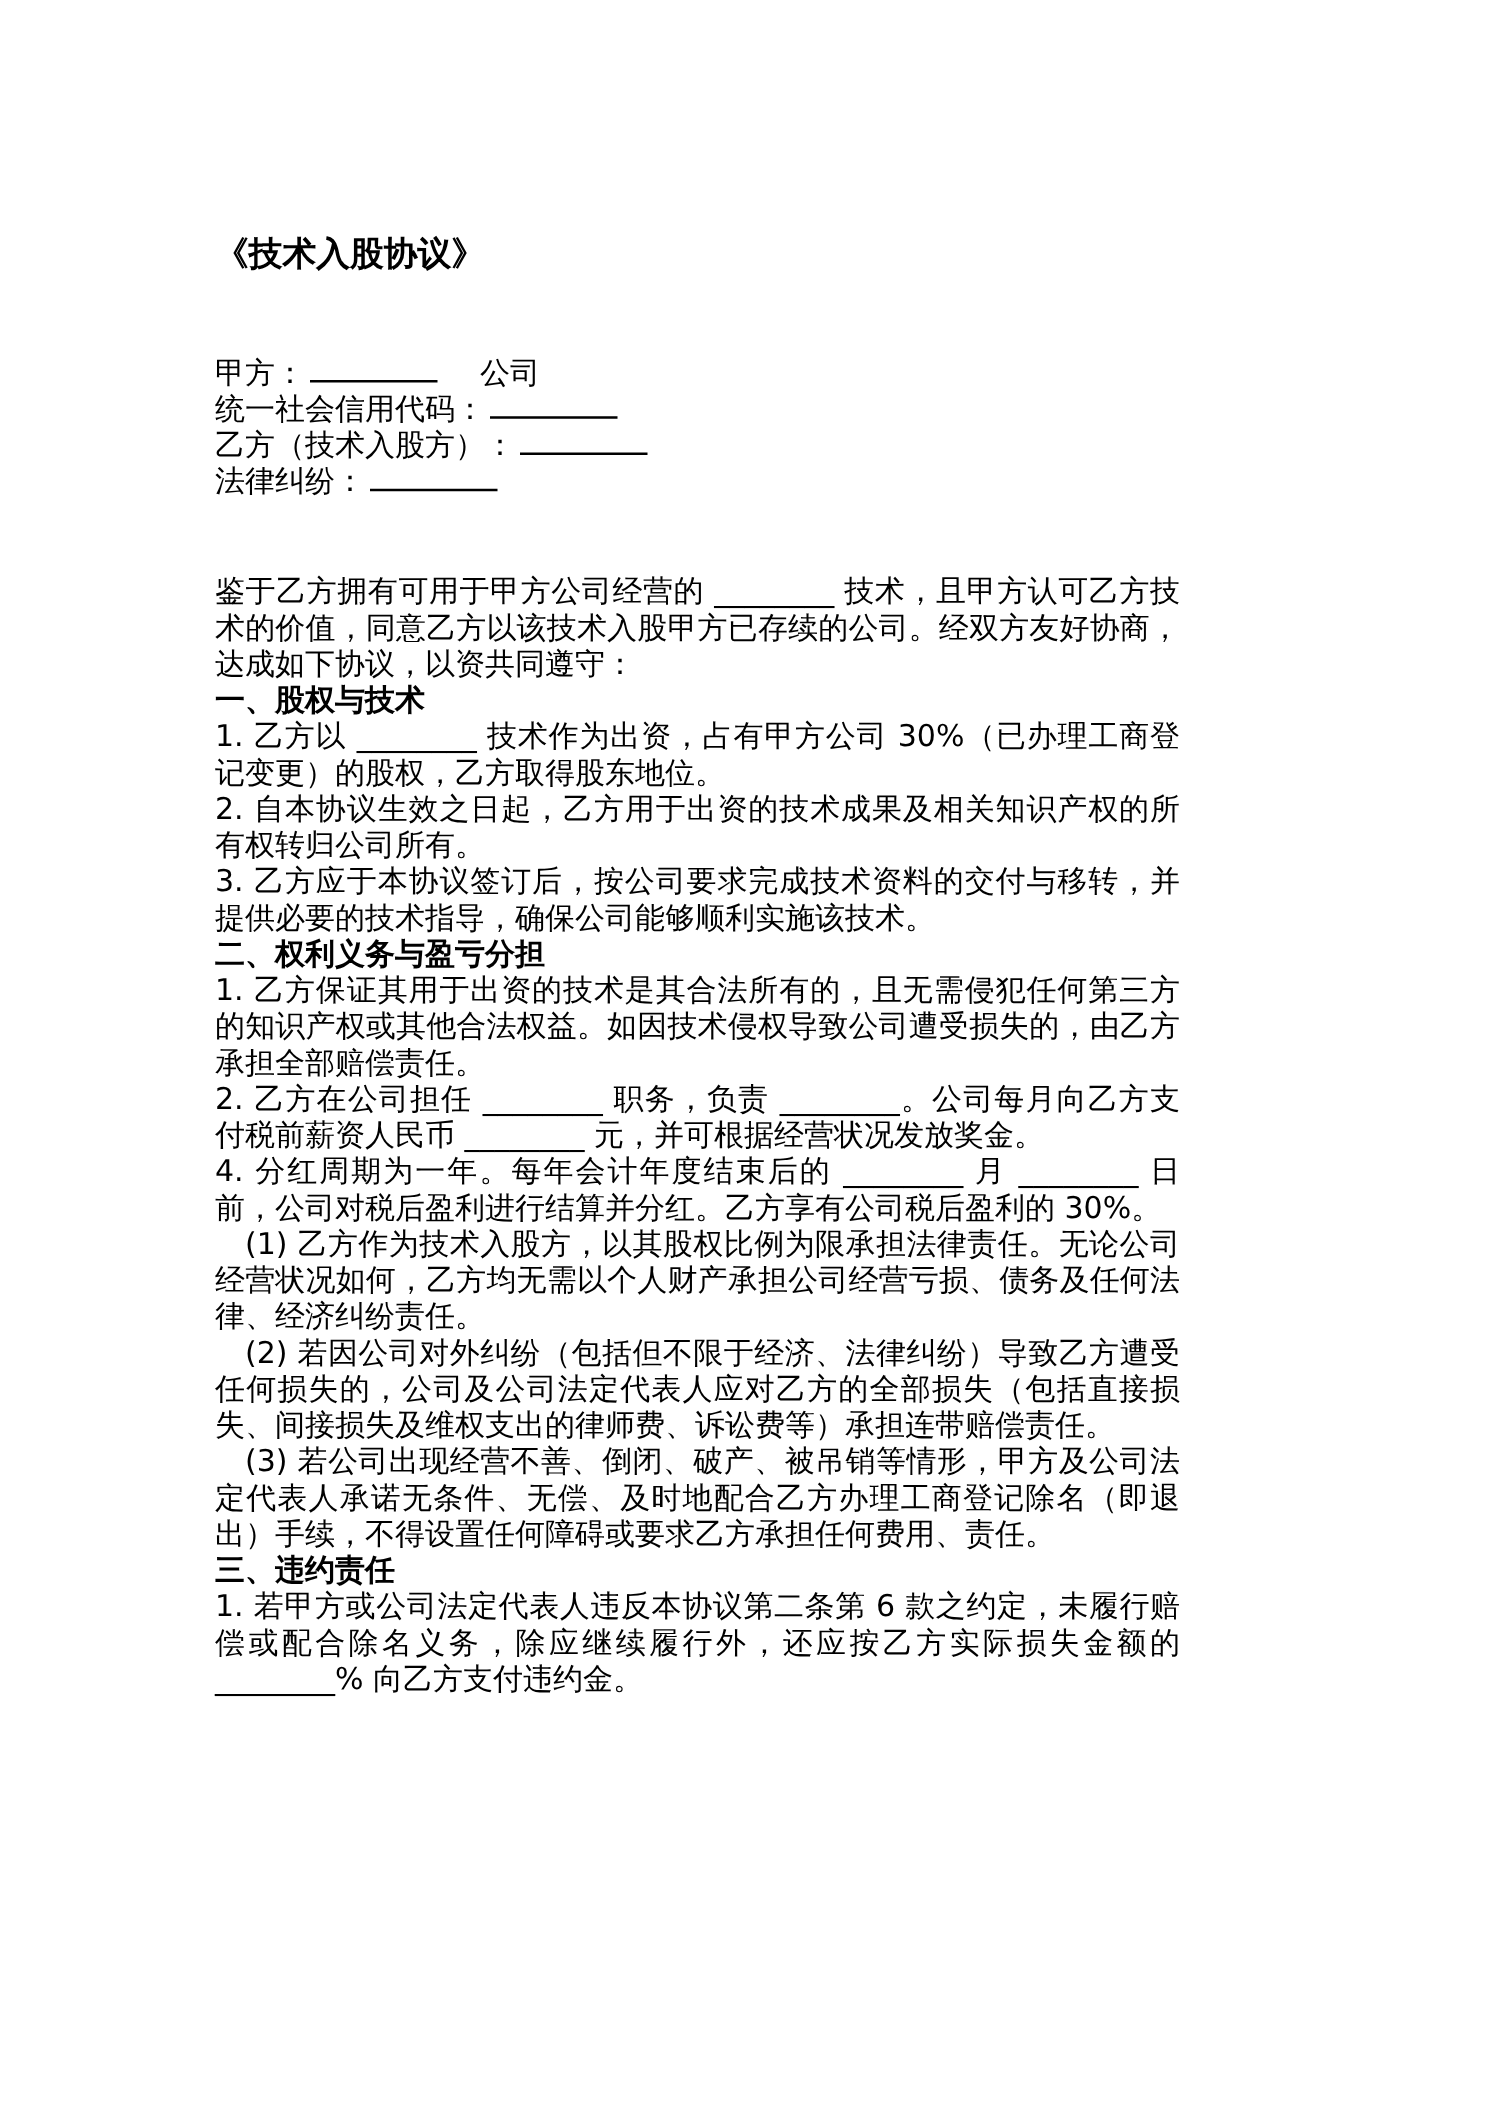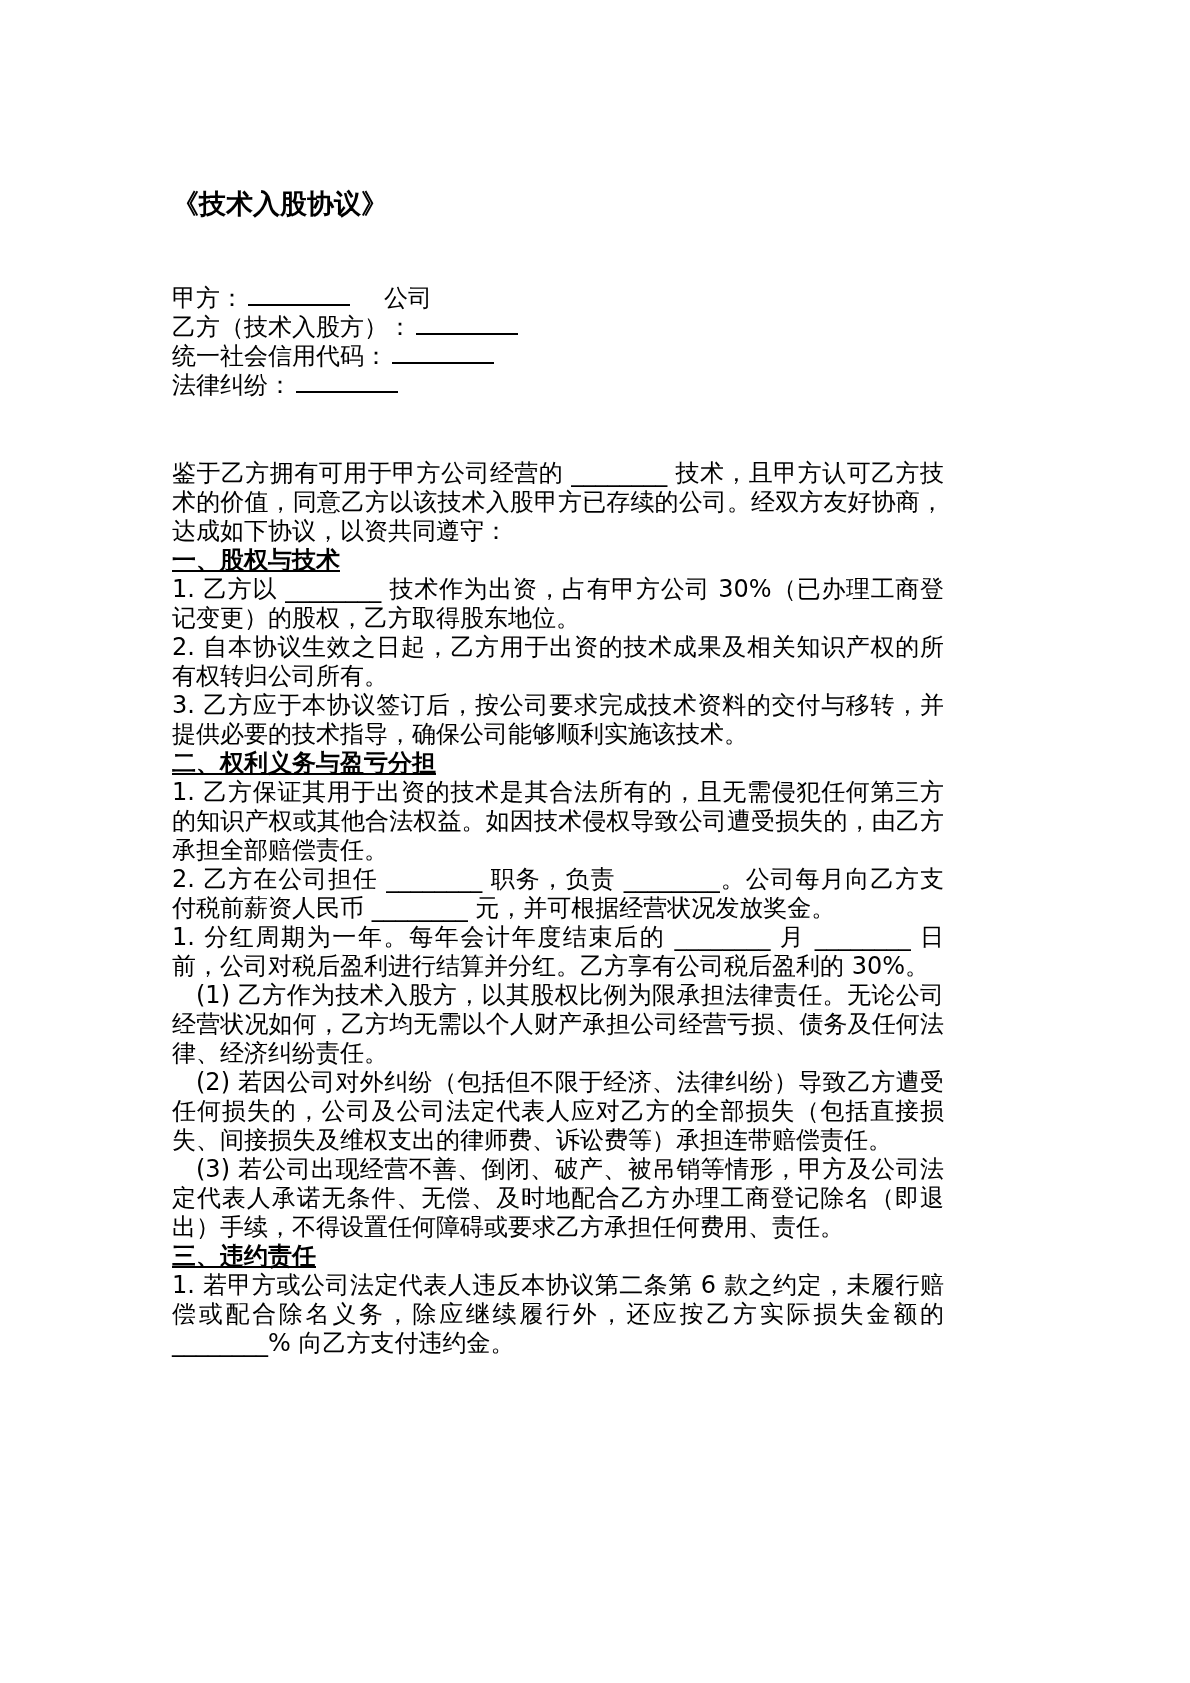--- a/index.html
+++ b/index.html
@@ -6,53 +6,53 @@
   body { width: 1190px; height: 1683px; position: relative; overflow: hidden;
          font-family: "DejaVu Sans", "Liberation Sans", sans-serif; color: #000; }
   .page { position: absolute; left: 172px; top: 0; width: 772px; }
   .title { position: absolute; left: 0; width: 772px; top: 186px; text-align: left;
            font-size: 27px; font-weight: bold; letter-spacing: 0px; line-height: 36px; }
   .header { position: absolute; left: 0; top: 284px; font-weight: normal; font-size: 24px; line-height: 29px; }
   .header .row { white-space: nowrap; height: 29px; }
   .blank { display: inline-block; width: 102px; border-bottom: 2px solid #000; height: 20px; vertical-align: baseline; margin: 0 4px; }
   .body { position: absolute; left: 0; top: 446px; width: 772px; font-size: 24px; line-height: 29px; margin-top: 13px; }
   .body p { margin: 0; text-align: justify; }
-  .body .h { font-weight: bold; text-decoration: underline; }
+  .body .h { font-weight: bold; }
   .body .sub { text-indent: 24px; }
 </style>
 </head>
 <body>
 
 <div class="page">
   <div class="title">《技术入股协议》</div>
 
   <div class="header">
     <div class="row">
       <span>甲方：</span><span class="blank"></span><span style="margin-left:30px">公司</span>
     </div>
     <div class="row">
-      <span>乙方（技术入股方）：</span><span class="blank"></span>
+      <span>统一社会信用代码：</span><span class="blank"></span>
     </div>
     <div class="row">
-      <span>统一社会信用代码：</span><span class="blank"></span>
+      <span>乙方（技术入股方）：</span><span class="blank"></span>
     </div>
     <div class="row">
       <span>法律纠纷：</span><span class="blank"></span>
     </div>
   </div>
 
   <div class="body">
     <p>鉴于乙方拥有可用于甲方公司经营的 ________ 技术，且甲方认可乙方技术的价值，同意乙方以该技术入股甲方已存续的公司。经双方友好协商，达成如下协议，以资共同遵守：</p>
     <p class="h">一、股权与技术</p>
     <p>1. 乙方以 ________ 技术作为出资，占有甲方公司 30%（已办理工商登记变更）的股权，乙方取得股东地位。</p>
     <p>2. 自本协议生效之日起，乙方用于出资的技术成果及相关知识产权的所有权转归公司所有。</p>
     <p>3. 乙方应于本协议签订后，按公司要求完成技术资料的交付与移转，并提供必要的技术指导，确保公司能够顺利实施该技术。</p>
     <p class="h">二、权利义务与盈亏分担</p>
     <p>1. 乙方保证其用于出资的技术是其合法所有的，且无需侵犯任何第三方的知识产权或其他合法权益。如因技术侵权导致公司遭受损失的，由乙方承担全部赔偿责任。</p>
     <p>2. 乙方在公司担任 ________ 职务，负责 ________。公司每月向乙方支付税前薪资人民币 ________ 元，并可根据经营状况发放奖金。</p>
-    <p>1. 分红周期为一年。每年会计年度结束后的 ________ 月 ________ 日前，公司对税后盈利进行结算并分红。乙方享有公司税后盈利的 30%。</p>
+    <p>4. 分红周期为一年。每年会计年度结束后的 ________ 月 ________ 日前，公司对税后盈利进行结算并分红。乙方享有公司税后盈利的 30%。</p>
     <p class="sub">(1) 乙方作为技术入股方，以其股权比例为限承担法律责任。无论公司经营状况如何，乙方均无需以个人财产承担公司经营亏损、债务及任何法律、经济纠纷责任。</p>
     <p class="sub">(2) 若因公司对外纠纷（包括但不限于经济、法律纠纷）导致乙方遭受任何损失的，公司及公司法定代表人应对乙方的全部损失（包括直接损失、间接损失及维权支出的律师费、诉讼费等）承担连带赔偿责任。</p>
     <p class="sub">(3) 若公司出现经营不善、倒闭、破产、被吊销等情形，甲方及公司法定代表人承诺无条件、无偿、及时地配合乙方办理工商登记除名（即退出）手续，不得设置任何障碍或要求乙方承担任何费用、责任。</p>
     <p class="h">三、违约责任</p>
     <p>1. 若甲方或公司法定代表人违反本协议第二条第 6 款之约定，未履行赔偿或配合除名义务，除应继续履行外，还应按乙方实际损失金额的 ________% 向乙方支付违约金。</p>
   </div>
 </div>
 
 </body></html>

